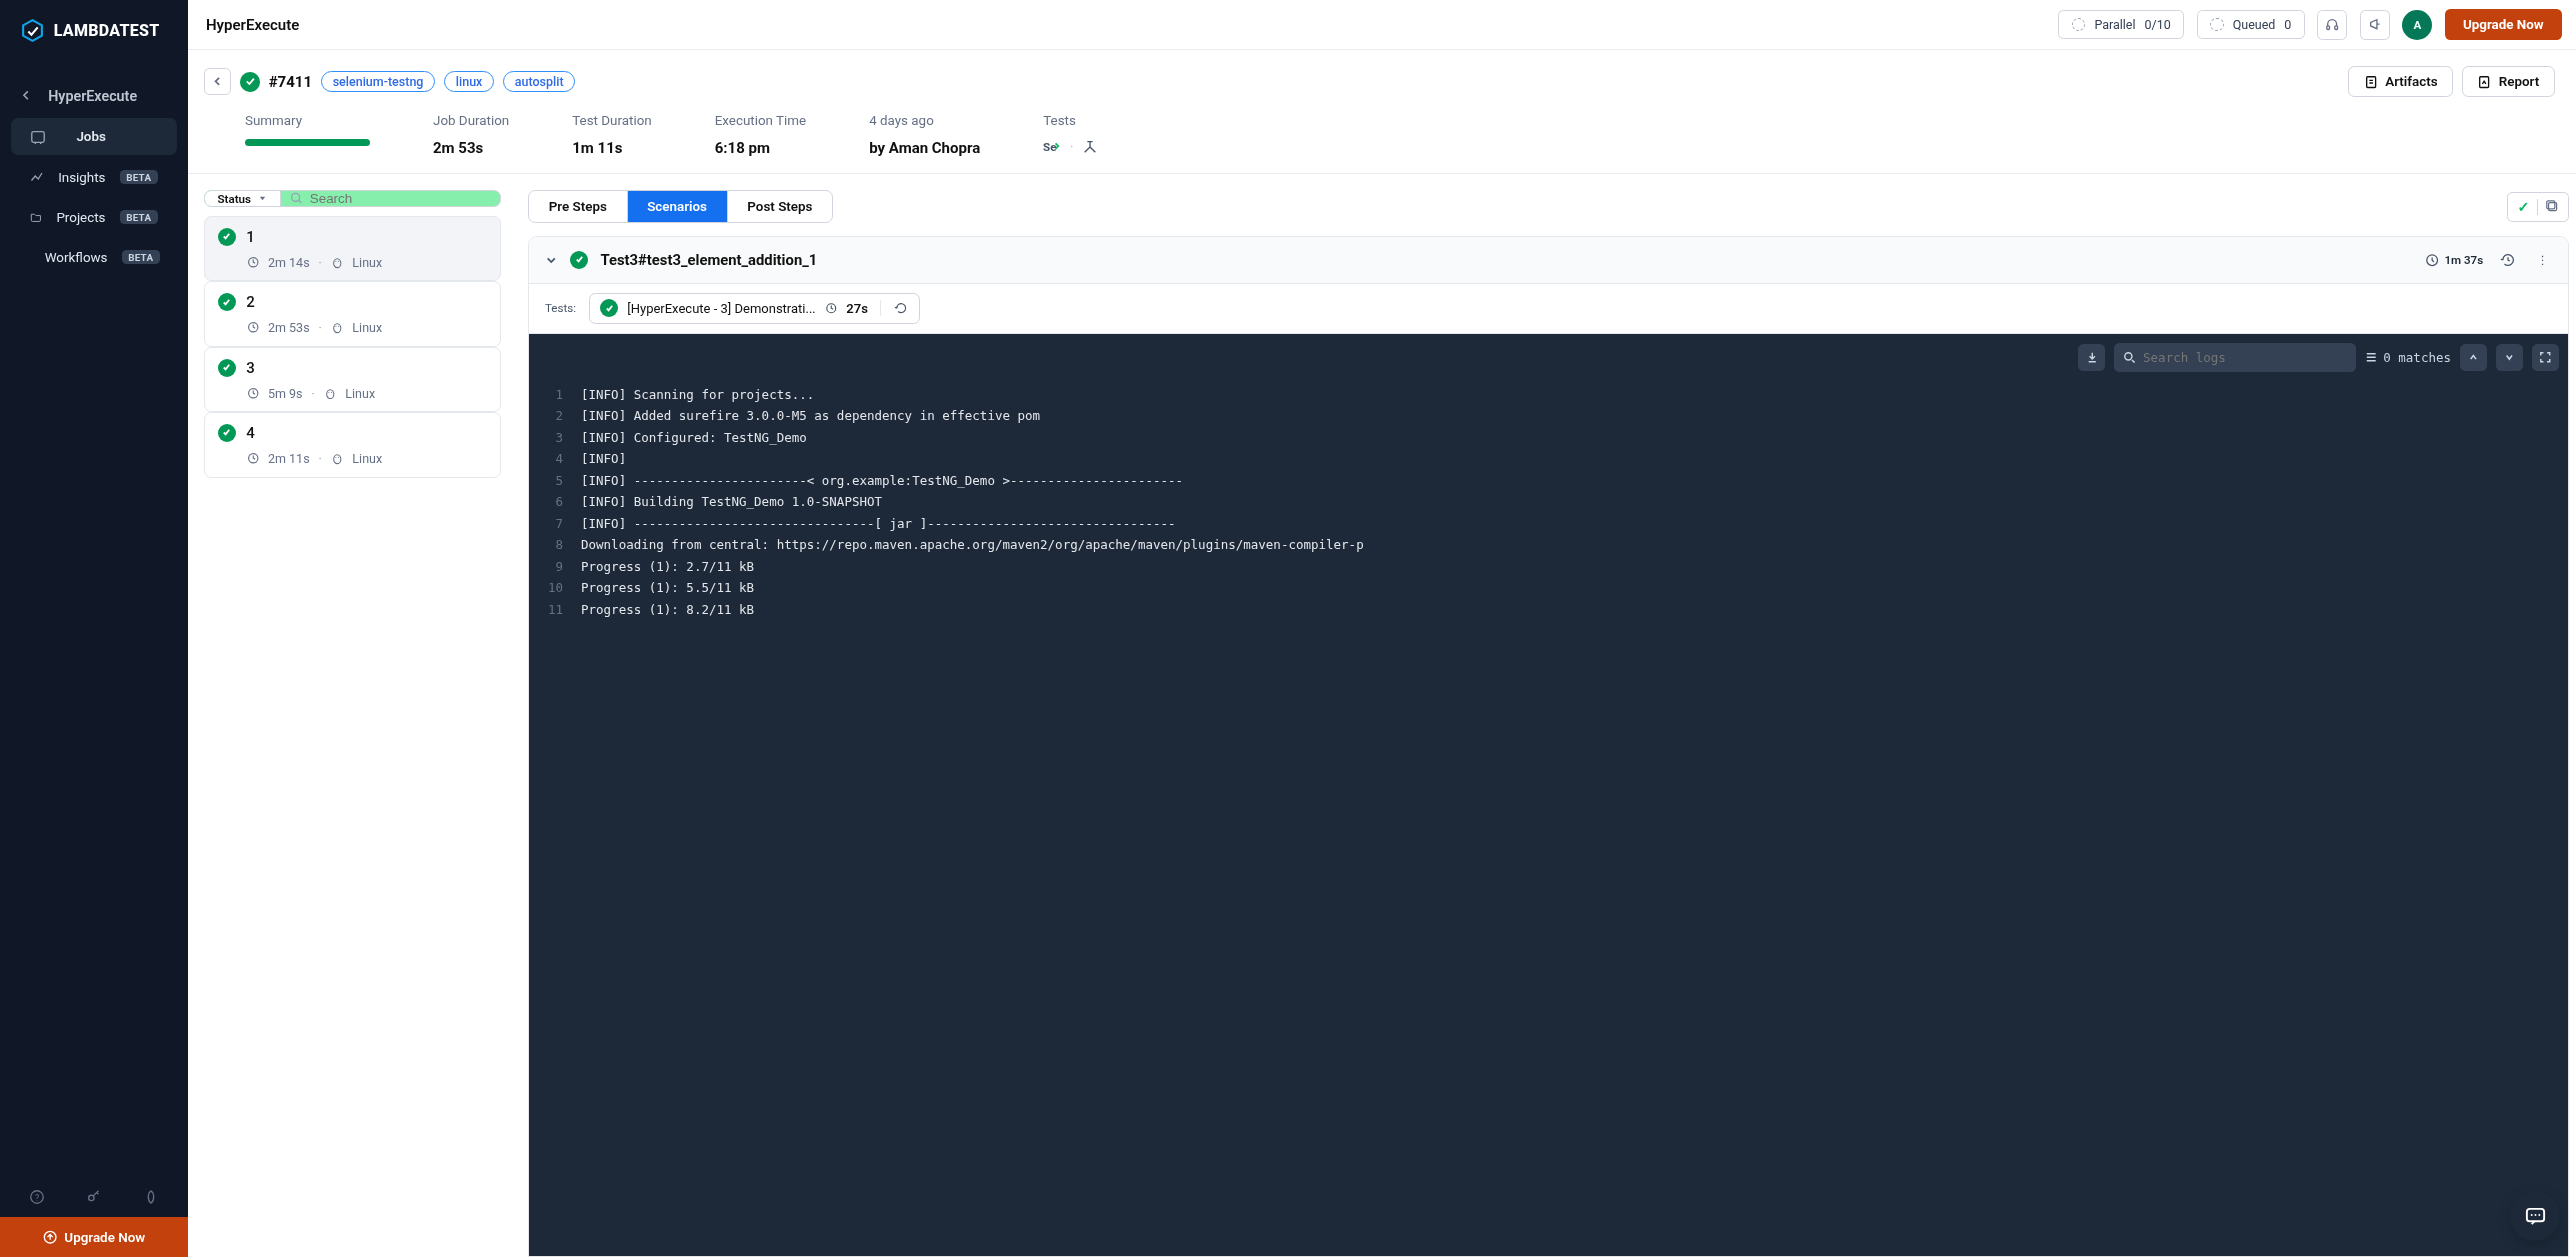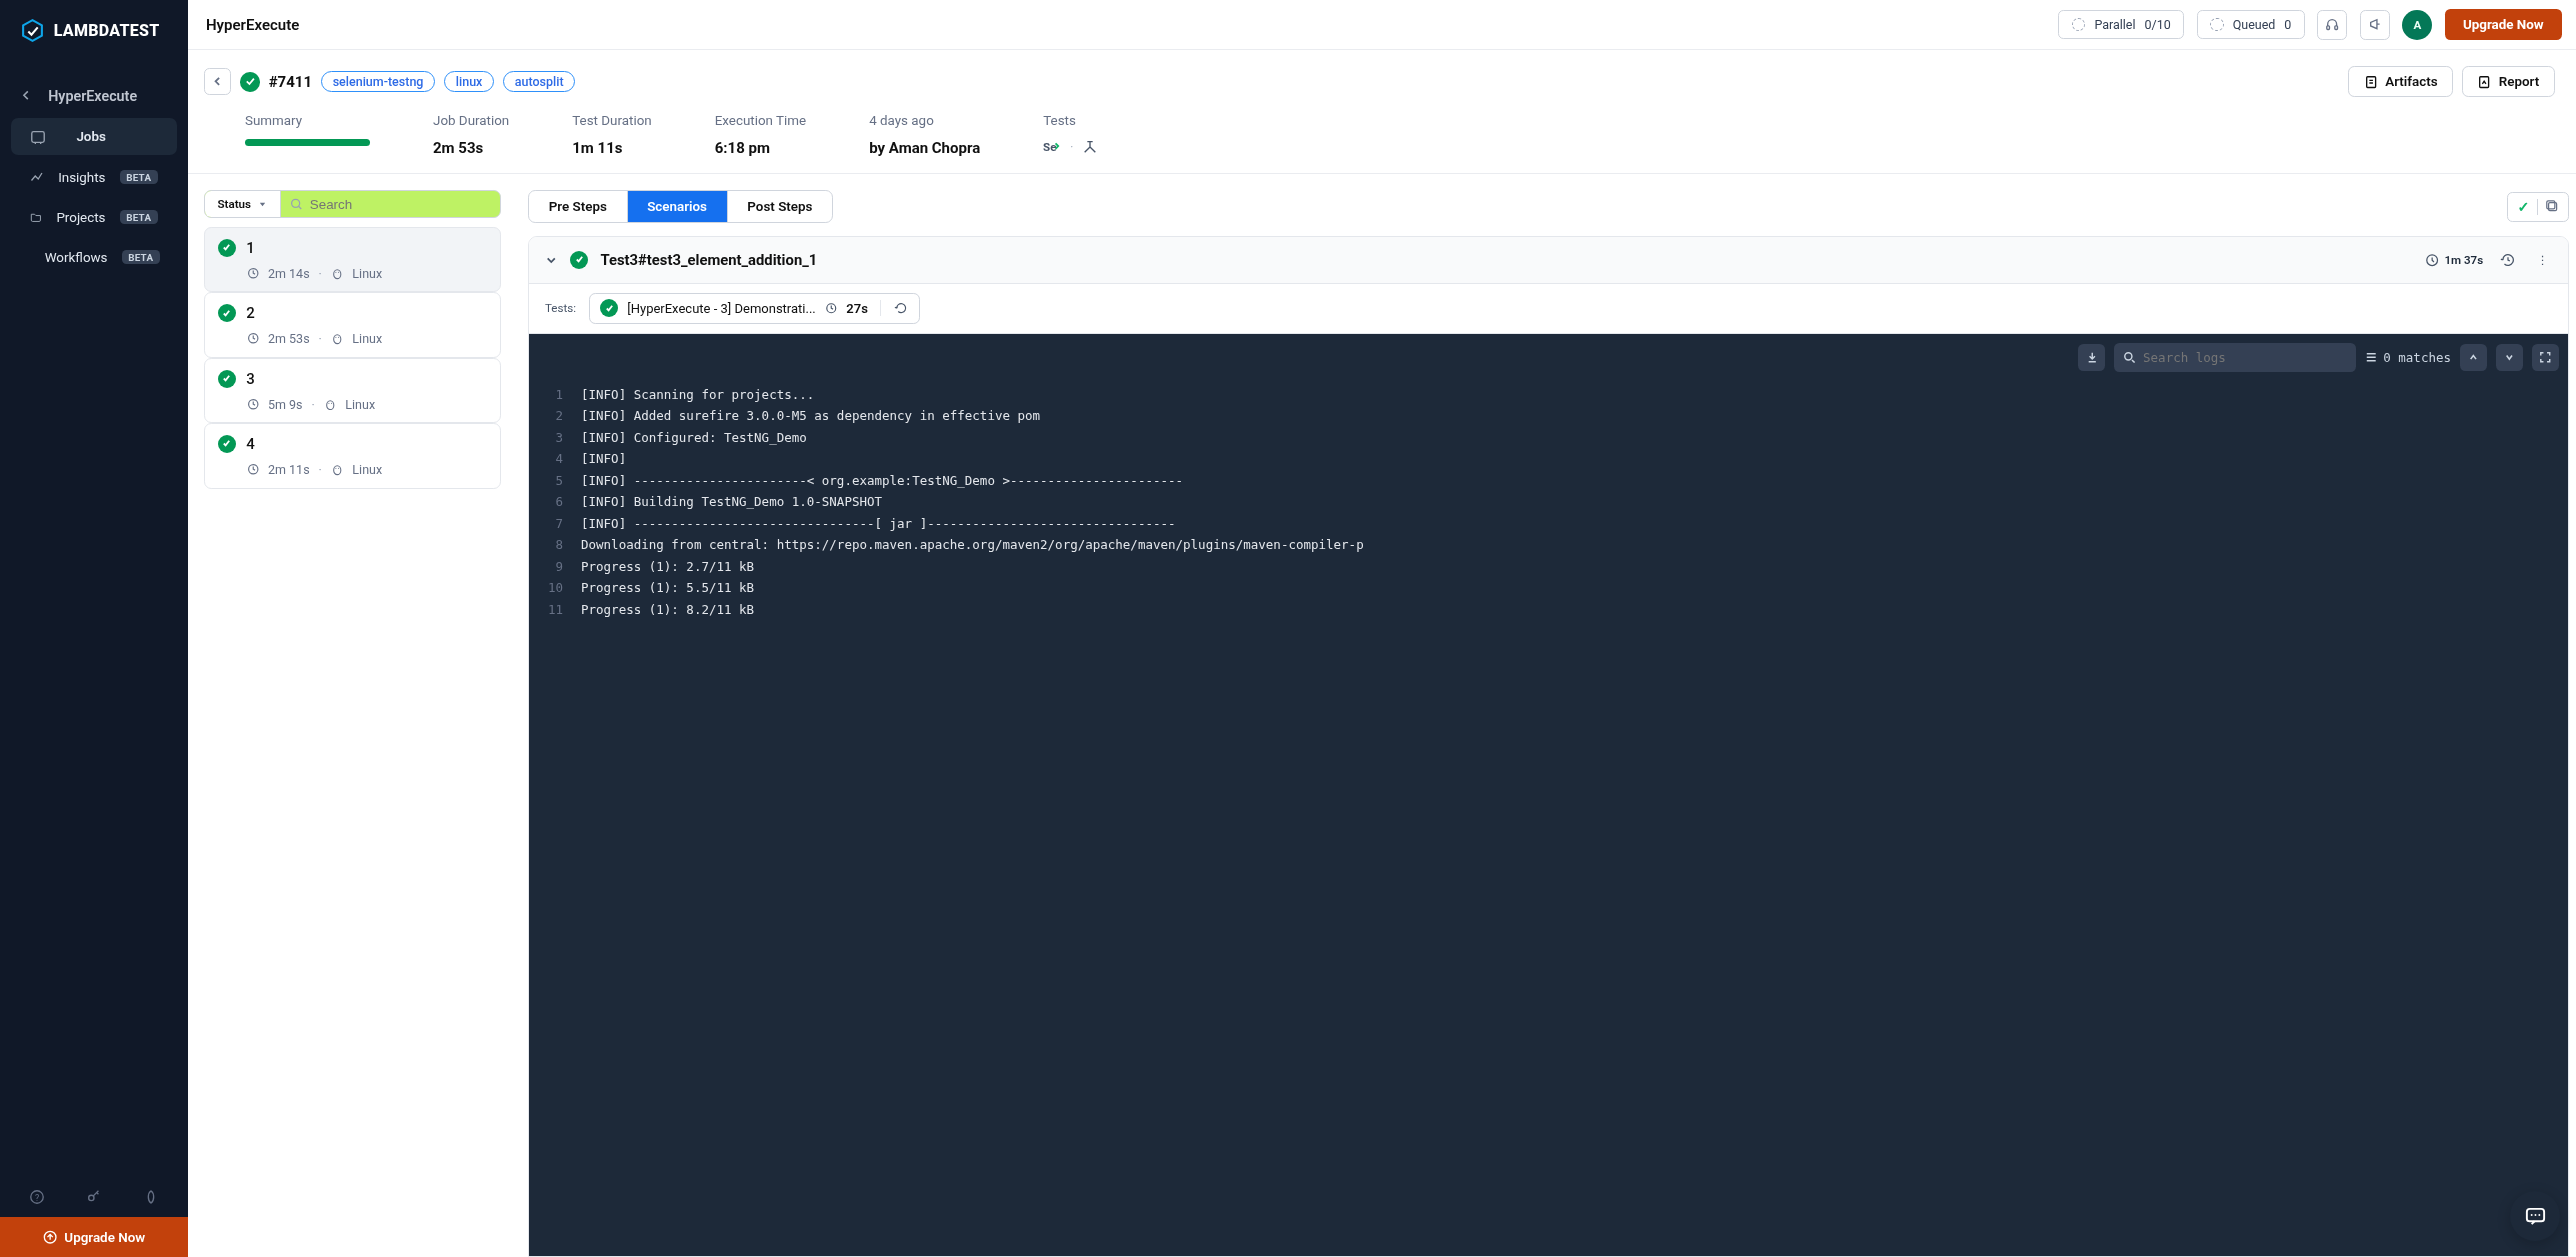--- a/index.html
+++ b/index.html
@@ -45,21 +45,21 @@
   .header-btn { border:0.9px solid #d0d5dd; border-radius:6.3px; padding:7.2px 14.3px; display:flex; align-items:center; gap:7.2px; font-weight:600; font-size:13.4px; cursor:pointer; color:#111;}
   .stats-row { display:flex; gap:63px; padding:16px 0 16px 41px; }
   .stat-col .stat-label { color:#667085; font-size:13.4px; margin-bottom:10.7px;}
   .stat-col .stat-value { font-weight:700; font-size:15px; }
   .summary-bar { width:125px; height:7.2px; background:#039855; border-radius:3.6px;}
   .type-row { display:flex; align-items:center; gap:9px; color:#475467;}
 
   
   .content { flex:1; display:flex; gap:27px; padding:16px 0 0 16px; overflow:hidden;}
   .left-pane { width:297px; display:flex; flex-direction:column; gap:9px;}
-  .filter-row { display:flex; border:0.9px solid #d0d5dd; border-radius:7.2px; overflow:hidden; height:28px; background:#bef264;}
+  .filter-row { display:flex; border:0.9px solid #d0d5dd; border-radius:7.2px; overflow:hidden; height:17px; background:#86efac;}
   .status-btn { display:flex; align-items:center; gap:7.2px; padding:0 12.5px; border-right:0.9px solid #d0d5dd; font-weight:600; cursor:pointer; background:#fff;}
   .search-wrap { flex:1; display:flex; align-items:center; padding:0 9px; gap:7.2px; }
   .search-wrap input { border:none; outline:none; width:100%; font-size:13.4px; background:transparent; color:#667085;}
   .run-card { border:0.9px solid #e4e7ec; border-radius:7.2px; padding:10.7px 12.5px;}
   .run-card.selected { background:#f2f4f7; }
   .run-top { display:flex; align-items:center; gap:10.7px; }
   .run-title { font-size:15px; font-weight:500;}
   .run-meta { display:flex; align-items:center; gap:9px; color:#667085; font-size:12.5px; margin-top:9px; padding-left:29px;}
   .meta-dot{ color:#98a2b3;}
 

